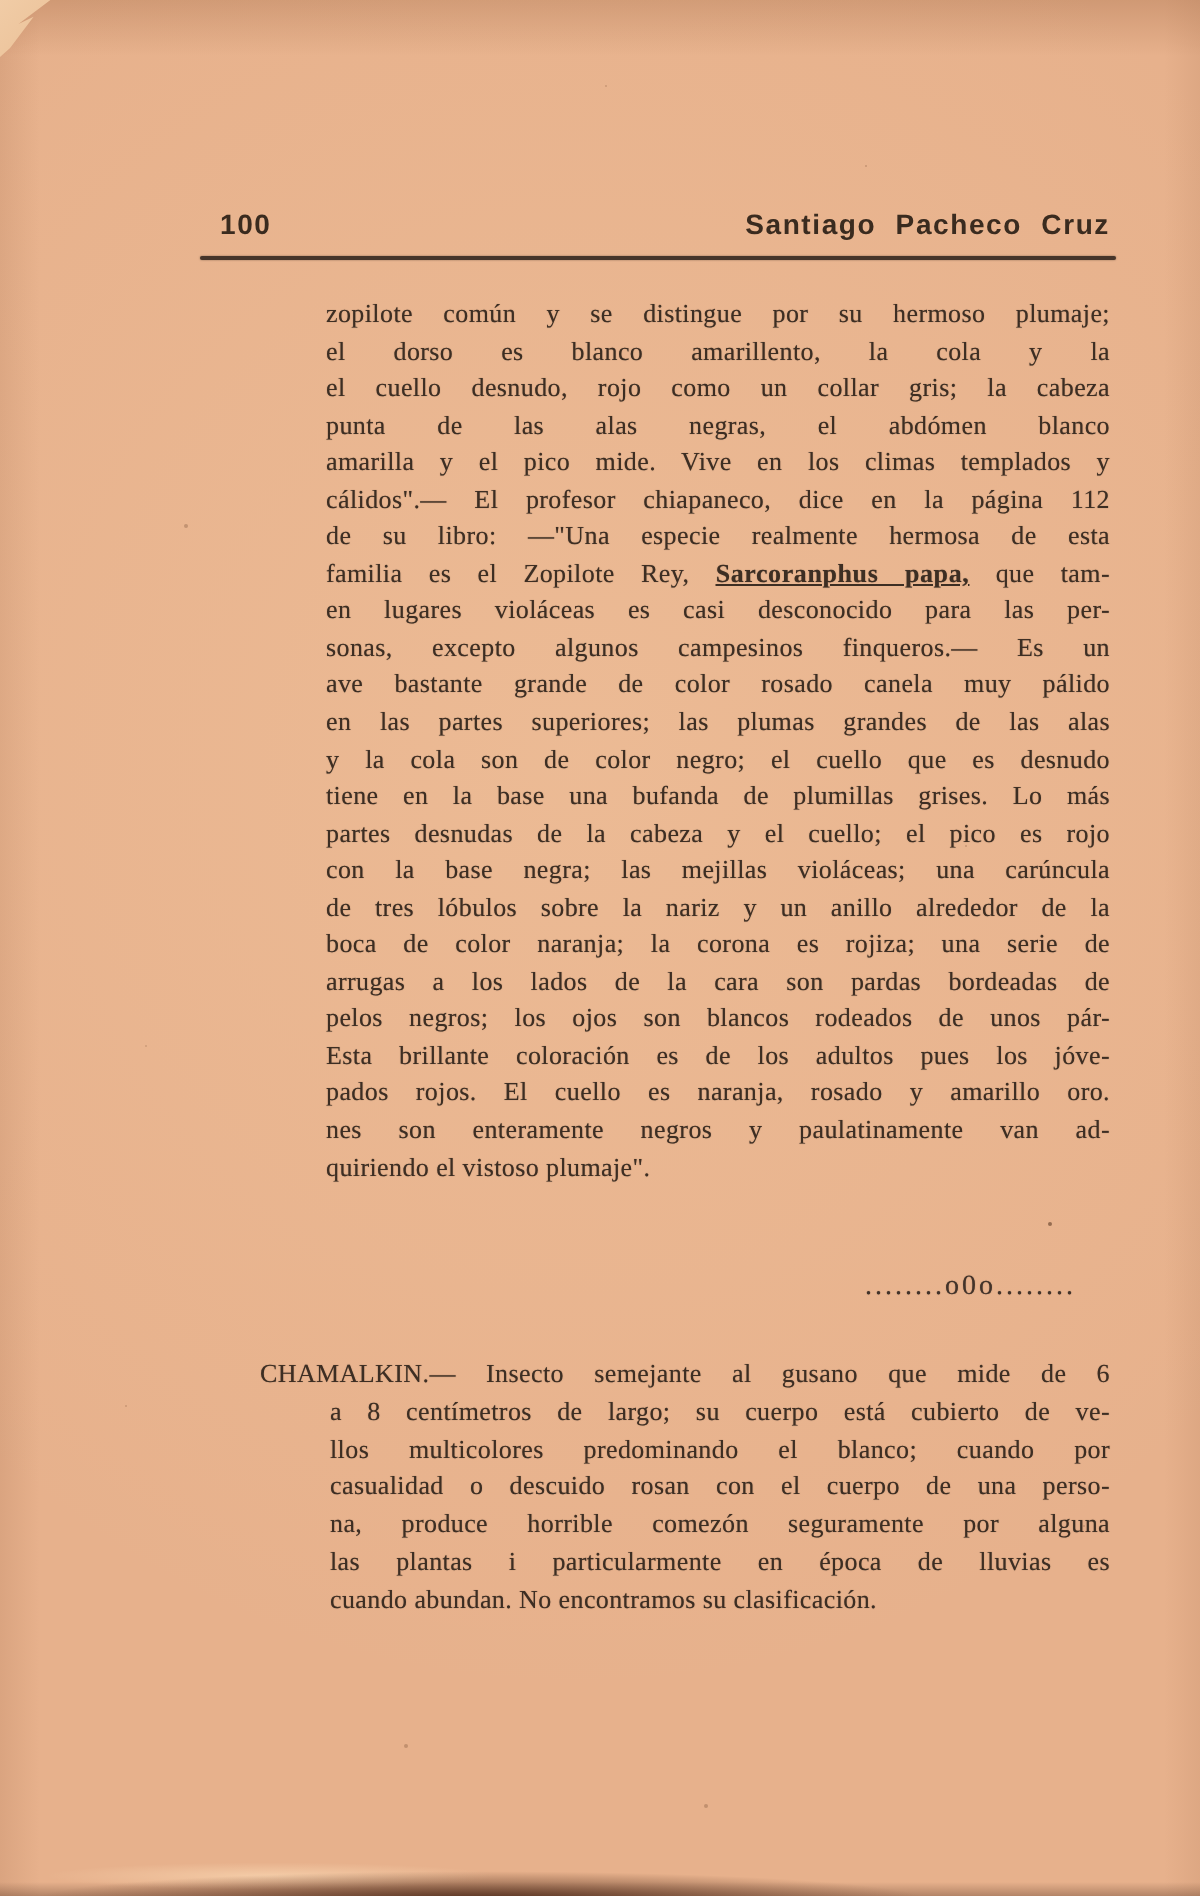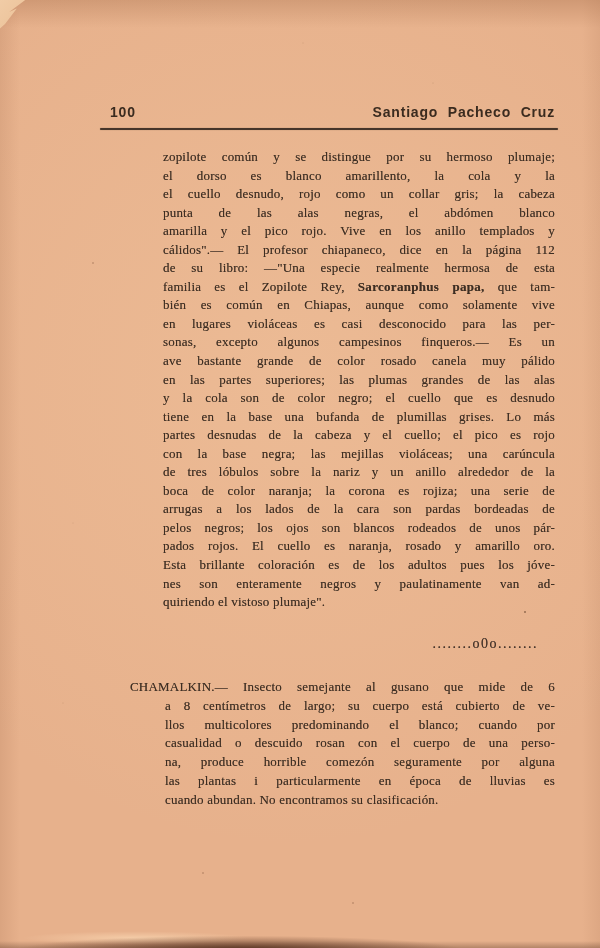--- a/index.html
+++ b/index.html
@@ -32,21 +32,21 @@
   .author{word-spacing:5px;}
   .rule{
     position:absolute;left:100px;top:128px;width:458px;height:2px;
     background:var(--rule,#46352a);border-radius:1px;
     box-shadow:0 0 1px rgba(70,53,42,.6);
   }
   .bodytext{font-size:13px;letter-spacing:0.2px;text-shadow:0 0 0.5px rgba(61,46,35,.55);}
   .p1{position:absolute;left:163px;top:148px;width:392px;line-height:18.55px;}
   .tline{text-align:justify;text-align-last:justify;white-space:normal;}
   .ragged{text-align:left;text-align-last:left;}
-  .bold{font-weight:bold;letter-spacing:0.3px;}
+  .bold{font-weight:bold;letter-spacing:0.3px;text-decoration:underline;}
   .separator{
     position:absolute;left:163px;top:636px;width:392px;
     text-align:right;font-size:14px;letter-spacing:1.5px;
     transform:translateX(-17px);
     color:#43332a;
   }
   .entry{position:absolute;left:130px;top:678px;width:425px;line-height:18.8px;}
   .entry .cont{margin-left:35px;}
   .bottom-shadow{
     position:absolute;left:0;right:0;bottom:0;height:36px;pointer-events:none;
@@ -84,41 +84,40 @@
     <span class="author">Santiago Pacheco Cruz</span>
   </div>
   <div class="rule"></div>
 
   <div class="bodytext p1">
     <div>
         <div class="tline">zopilote común y se distingue por su hermoso plumaje;</div>
         <div class="tline">el dorso es blanco amarillento, la cola y la</div>
         <div class="tline">el cuello desnudo, rojo como un collar gris; la cabeza</div>
         <div class="tline">punta de las alas negras, el abdómen blanco</div>
-        <div class="tline">amarilla y el pico rojo. Vive en los anillo templados y</div>
+        <div class="tline">amarilla y el pico mide. Vive en los climas templados y</div>
         <div class="tline">cálidos".— El profesor chiapaneco, dice en la página 112</div>
         <div class="tline">de su libro: —"Una especie realmente hermosa de esta</div>
       </div>
     <div class="tline"><span>familia es el Zopilote Rey, </span><span class="bold">Sarcoranphus papa,</span><span> que tam-</span></div>
     <div>
-        <div class="tline">bién es común en Chiapas, aunque como solamente vive</div>
         <div class="tline">en lugares violáceas es casi desconocido para las per-</div>
         <div class="tline">sonas, excepto algunos campesinos finqueros.— Es un</div>
         <div class="tline">ave bastante grande de color rosado canela muy pálido</div>
         <div class="tline">en las partes superiores; las plumas grandes de las alas</div>
         <div class="tline">y la cola son de color negro; el cuello que es desnudo</div>
         <div class="tline">tiene en la base una bufanda de plumillas grises. Lo más</div>
         <div class="tline">partes desnudas de la cabeza y el cuello; el pico es rojo</div>
         <div class="tline">con la base negra; las mejillas violáceas; una carúncula</div>
         <div class="tline">de tres lóbulos sobre la nariz y un anillo alrededor de la</div>
         <div class="tline">boca de color naranja; la corona es rojiza; una serie de</div>
         <div class="tline">arrugas a los lados de la cara son pardas bordeadas de</div>
         <div class="tline">pelos negros; los ojos son blancos rodeados de unos pár-</div>
+        <div class="tline">Esta brillante coloración es de los adultos pues los jóve-</div>
         <div class="tline">pados rojos. El cuello es naranja, rosado y amarillo oro.</div>
-        <div class="tline">Esta brillante coloración es de los adultos pues los jóve-</div>
         <div class="tline">nes son enteramente negros y paulatinamente van ad-</div>
       </div>
     <div class="tline ragged">quiriendo el vistoso plumaje".</div>
   </div>
 
   <div class="bodytext separator">........o0o........</div>
 
   <div class="bodytext entry">
     <div class="tline">CHAMALKIN.— Insecto semejante al gusano que mide de 6</div>
     <div class="cont">

